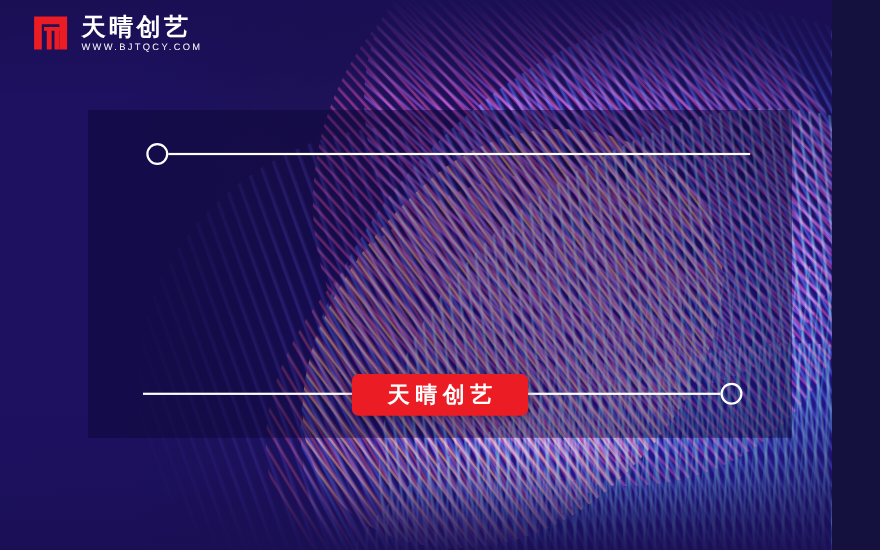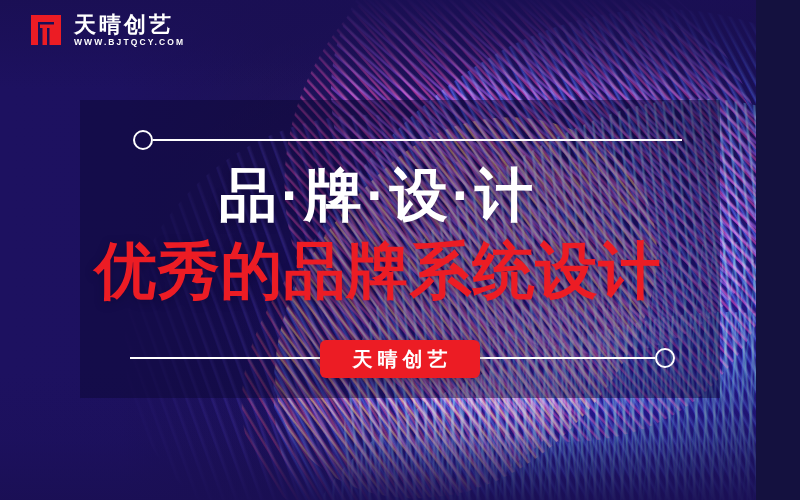--- a/index.html
+++ b/index.html
@@ -185,21 +185,21 @@
     color:#ffffff;
     font-size:22px;
     font-weight:bold;
     letter-spacing:3px;
     line-height:1;
     white-space:nowrap;
   }
   .logo-url{
     color:#ffffff;
     font-size:8.5px;
-    font-weight:bold;
+    font-weight:normal;
     letter-spacing:2.1px;
     line-height:1;
     white-space:nowrap;
   }
 
   
   .rule{position:absolute;z-index:11;display:flex;align-items:center;}
   .rule .dot{
     width:20px;height:20px;
     border:2px solid #ffffff;
@@ -305,22 +305,18 @@
   <div class="rule rule-top">
     <span class="dot"></span>
     <span class="bar"></span>
   </div>
 
   <div class="rule rule-bottom">
     <span class="bar"></span>
     <span class="dot"></span>
   </div>
 
-  <div class="headline">
-    <div class="title-main">品·牌·设·计</div>
-    <div class="title-sub">优秀的品牌系统设计</div>
-  </div>
 
   <div class="badge">
     <span>天晴创艺</span>
   </div>
 
 </div>
 
 </body></html>

